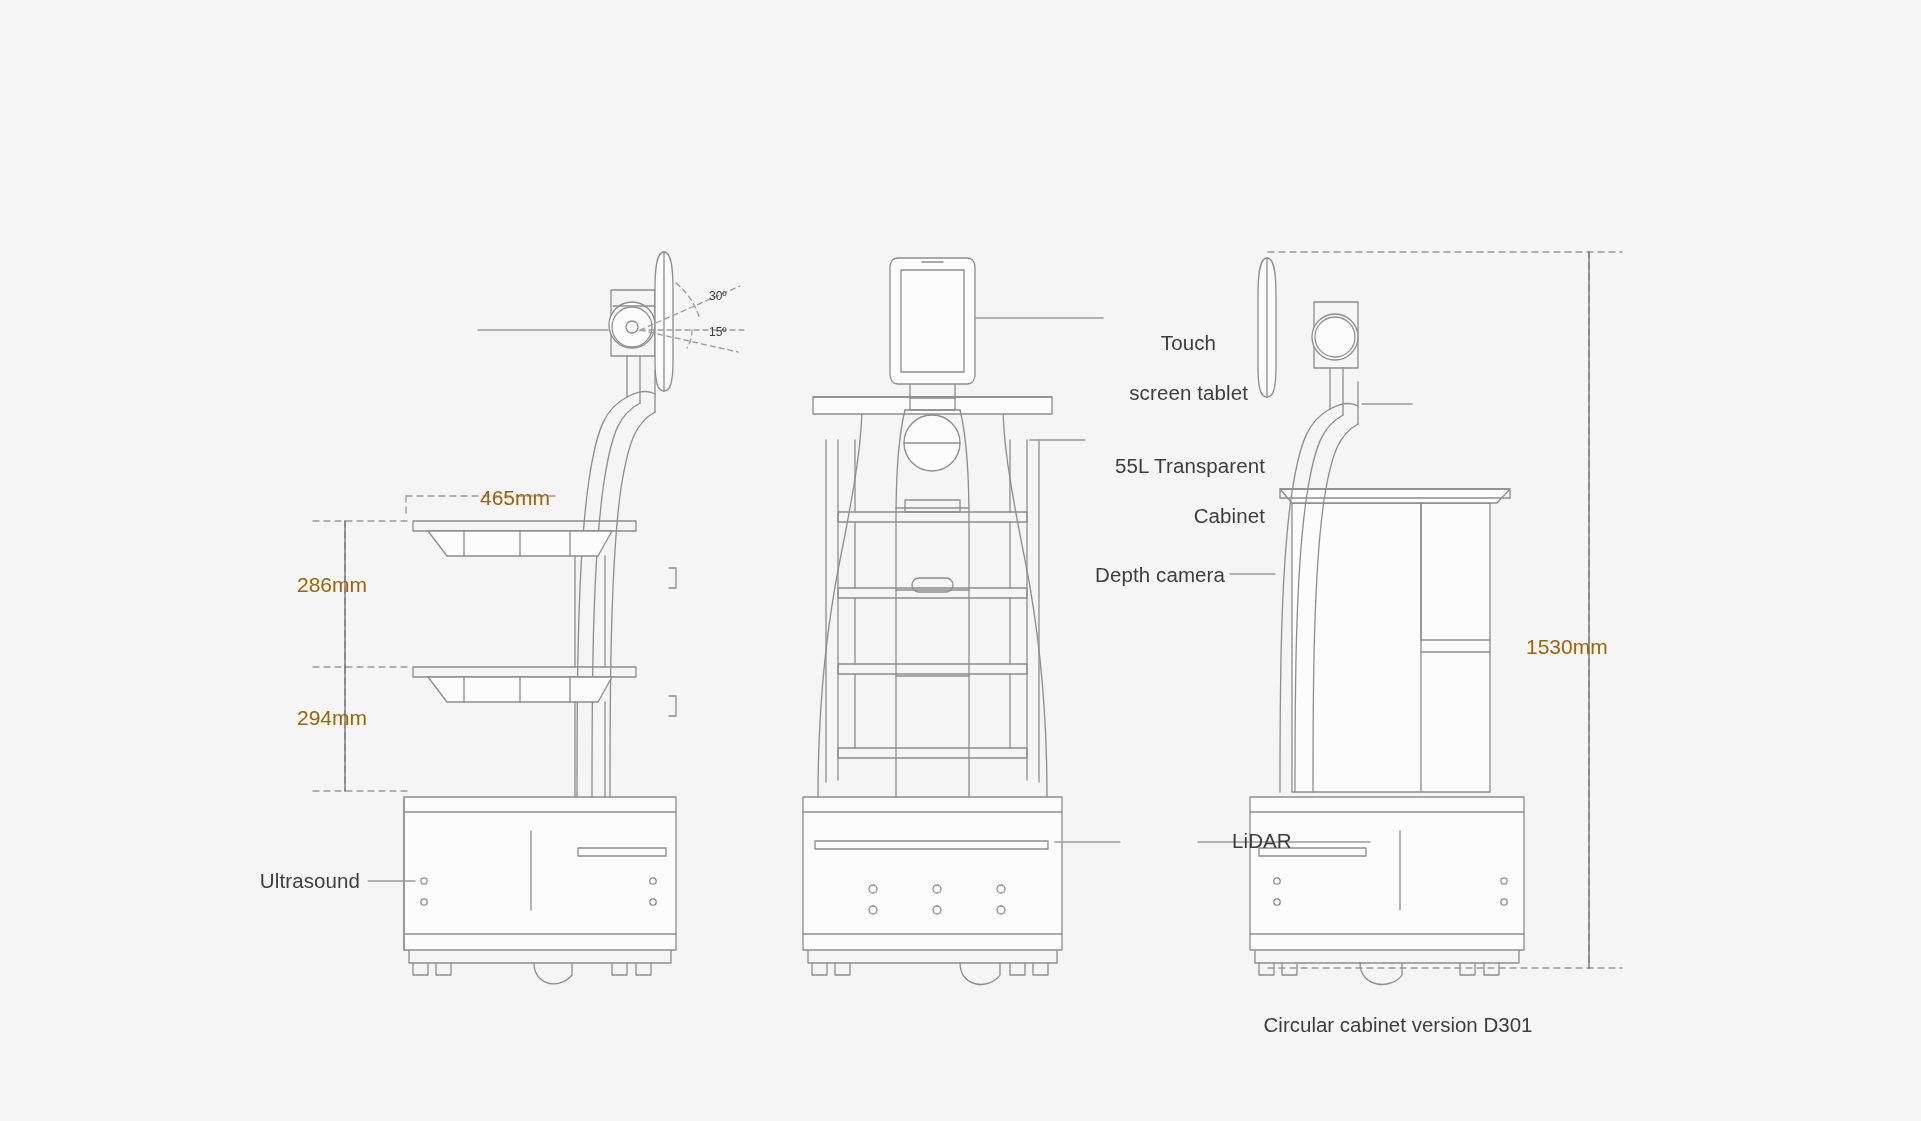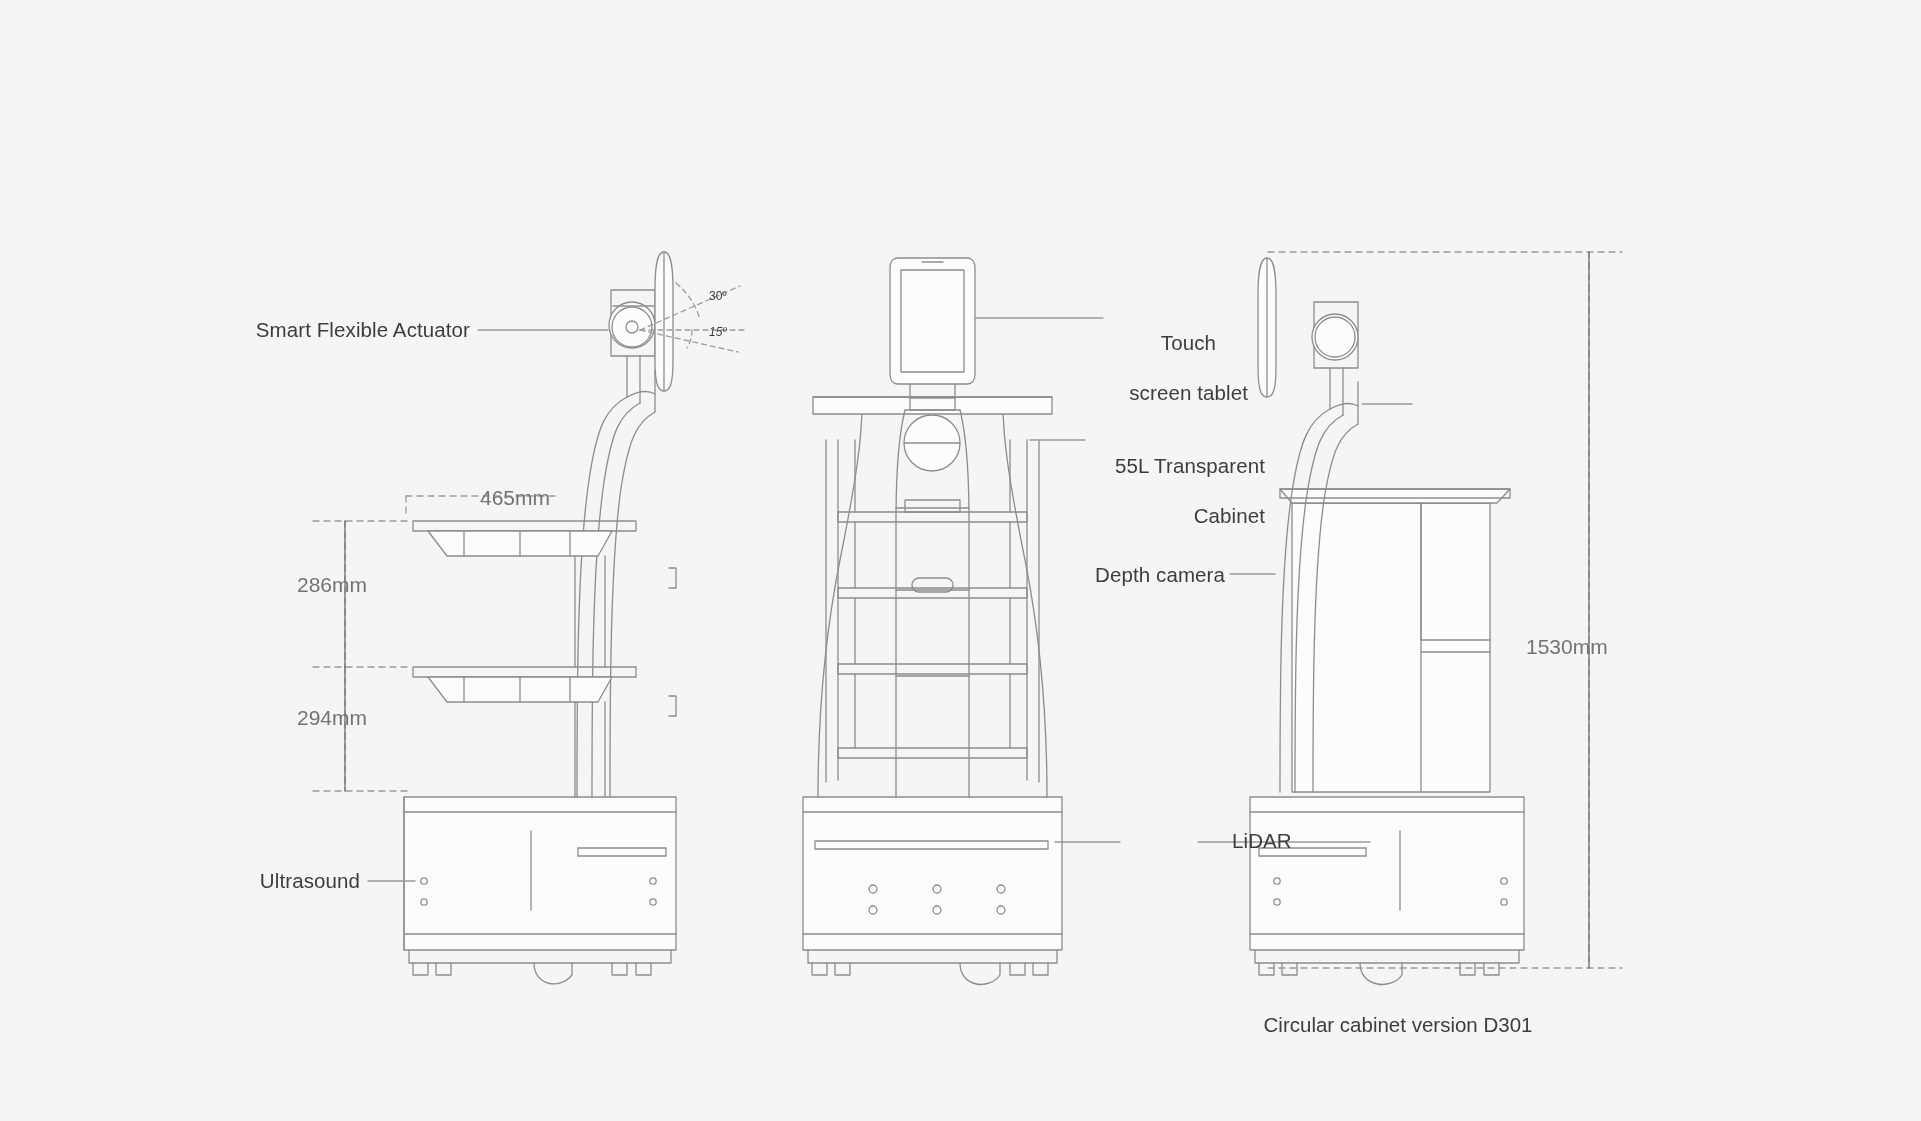--- a/index.html
+++ b/index.html
@@ -40,21 +40,21 @@
   .caption {
     position: absolute;
     font-size: 20.5px;
     color: #3d3d3d;
     white-space: nowrap;
     text-align: center;
   }
   .dim {
     position: absolute;
     font-size: 21px;
-    color: #737373;
+    color: #a16207;
     white-space: nowrap;
   }
   .ang {
     position: absolute;
     font-size: 12px;
     color: #3d3d3d;
     white-space: nowrap;
   }
 </style>
 </head>
@@ -268,21 +268,20 @@
         <path d="M1268 252 L1622 252"></path>
         <path d="M1268 968 L1622 968"></path>
         <path d="M1589 252 L1589 968"></path>
       </g>
       <g stroke="#6f6f6f">
         <path d="M1589 252 L1589 968"></path>
       </g>
     </g>
   </svg>
 
-  <div class="lbl r" style="left:120px; top:317px; width:350px;">Smart Flexible Actuator</div>
 
   <div class="lbl r" style="left:130px; top:868px; width:230px;">Ultrasound</div>
 
   <div class="lbl c" style="left:1097px; top:305px; width:160px;">
     <span>Touch</span><br>
     <span>screen tablet</span>
   </div>
 
   <div class="lbl r" style="left:1000px; top:428px; width:265px;">
     <span>55L Transparent</span><br>
@@ -293,17 +292,17 @@
 
   <div class="lbl" style="left:1190px; top:828px;margin-left:42px;">LiDAR</div>
 
 
   <div class="dim" style="left:480px; top:486px;">465mm</div>
   <div class="dim" style="left:297px; top:573px;">286mm</div>
   <div class="dim" style="left:297px; top:706px;">294mm</div>
   <div class="dim" style="left:1526px; top:587px;margin-top:48px;">1530mm</div>
 
   <div class="ang" style="left:709px; top:289px;">30º</div>
-  <div class="ang" style="left:709px; top:325px;font-style:italic;">15º</div>
+  <div class="ang" style="left:709px; top:325px;">15º</div>
 
   <div class="caption" style="left:1158px; top:1013px; width:480px;">Circular cabinet version D301</div>
 
 </div>
 
 </body></html>

